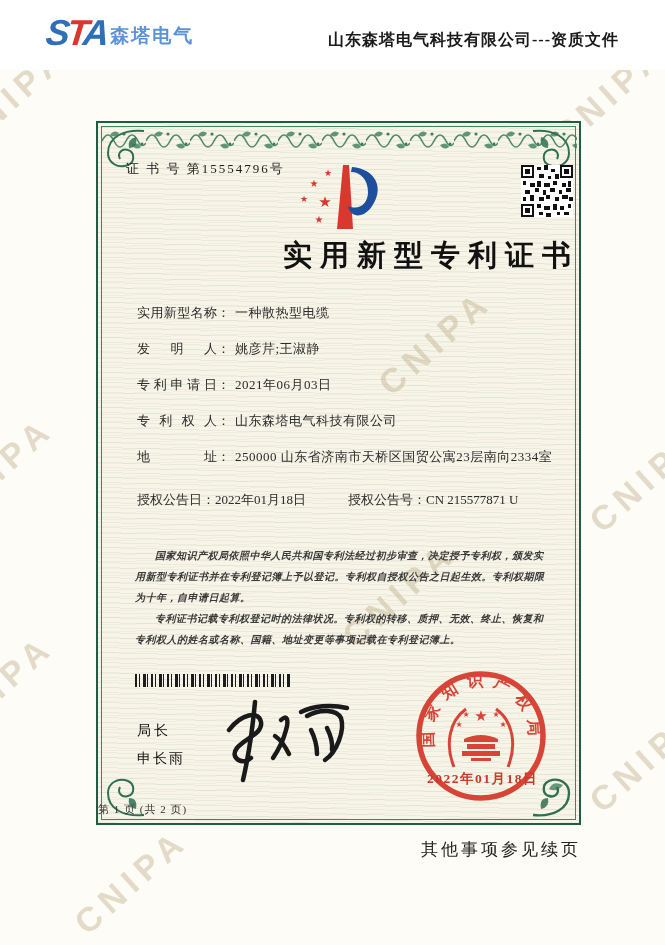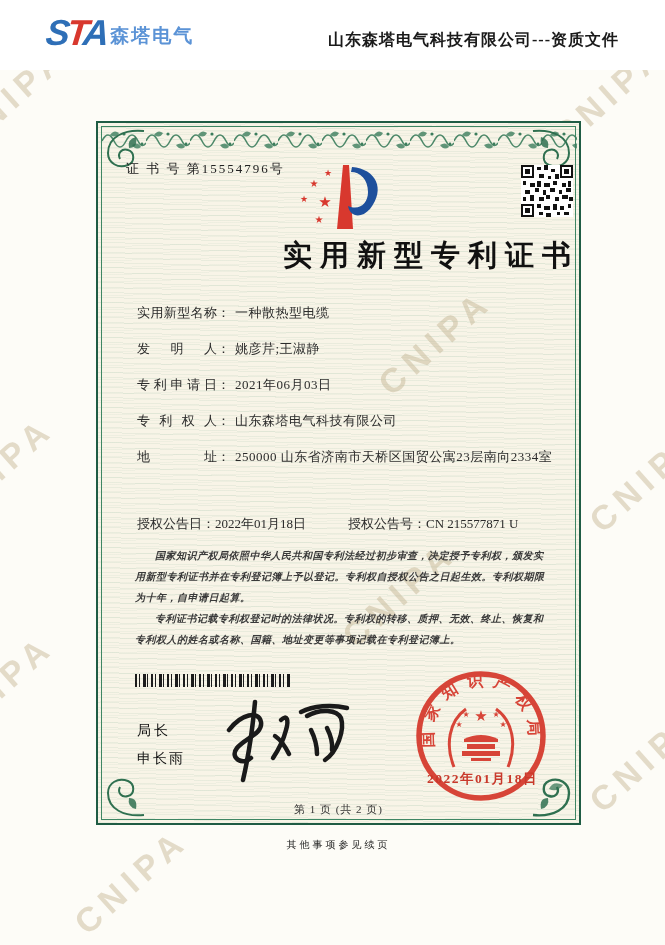--- a/index.html
+++ b/index.html
@@ -42,44 +42,44 @@
   .cnipa-logo{position:absolute;left:192px;top:36px;width:96px;height:76px;}
   .qr{position:absolute;left:423px;top:42px;width:52px;height:52px;}
   .cert-title{position:absolute;left:0;top:113px;width:100%;text-align:right;
     font-size:29px;font-weight:bold;letter-spacing:8px;color:#111;}
   
   .fields{position:absolute;left:39px;top:182px;width:420px;font-size:13px;color:#2b2b2b;}
   .field-row{height:36px;line-height:15px;white-space:nowrap;}
   .f-label{display:inline-block;width:80px;text-align:justify;text-align-last:justify;vertical-align:top;}
   .f-colon{display:inline-block;vertical-align:top;}
   .f-value{display:inline-block;margin-left:5px;letter-spacing:0.5px;vertical-align:top;}
-  .grant-row{position:absolute;left:39px;top:392px;font-size:13px;color:#2b2b2b;white-space:nowrap;}
+  .grant-row{position:absolute;left:39px;top:368px;font-size:13px;color:#2b2b2b;white-space:nowrap;}
   .grant-sep{display:inline-block;width:42px;}
   
   .paras{position:absolute;left:37px;top:422px;width:412px;font-size:10px;line-height:21px;
     color:#3a3a3a;font-style:italic;letter-spacing:0.5px;font-weight:bold;}
   .paras p{margin:0;text-indent:2em;}
   
   .barcode{position:absolute;left:37px;top:551px;width:155px;height:13px;
     background:repeating-linear-gradient(90deg,#1c1c1c 0 2px,transparent 2px 4px,#1c1c1c 4px 5px,
       transparent 5px 8px,#1c1c1c 8px 11px,transparent 11px 12px,#1c1c1c 12px 13px,transparent 13px 16px);}
   
   .issuer-title{position:absolute;left:39px;top:599px;font-family:"Liberation Sans","DejaVu Sans",sans-serif;
     font-size:14px;color:#111;letter-spacing:3px;text-align:right;}
   .issuer-name{position:absolute;left:39px;top:627px;font-family:"Liberation Sans","DejaVu Sans",sans-serif;
     font-size:14px;color:#111;letter-spacing:2px;}
   .signature{position:absolute;left:117px;top:572px;width:140px;height:92px;}
   
   .seal{position:absolute;left:316px;top:546px;width:134px;height:134px;opacity:0.93;}
   .seal-date{position:absolute;left:302px;top:647px;width:165px;text-align:center;
     font-size:13.5px;font-weight:bold;color:#c9392b;letter-spacing:1.5px;z-index:4;}
-  .page-info{position:absolute;left:0;top:679px;width:100%;text-align:center;font-size:11px;color:#333;letter-spacing:1px;}
-  
-  .footer-note{position:absolute;left:96px;top:838px;width:485px;text-align:center;
-    font-size:10px;color:#222;letter-spacing:3px;z-index:3;}
+  .page-info{position:absolute;left:0;top:679px;width:100%;text-align:left;font-size:11px;color:#333;letter-spacing:1px;}
+  
+  .footer-note{position:absolute;left:96px;top:838px;width:485px;text-align:right;
+    font-size:17px;color:#222;letter-spacing:3px;z-index:3;}
 </style>
 </head>
 <body>
 
 <div class="hdr">
   <div class="logo">
     <span class="logo-sta"><span class="ls-s">S</span><span class="ls-t">T</span><span class="ls-a">A</span></span>
     <span class="logo-name">森塔电气</span>
   </div>
   <div class="hdr-right">山东森塔电气科技有限公司---资质文件</div>

